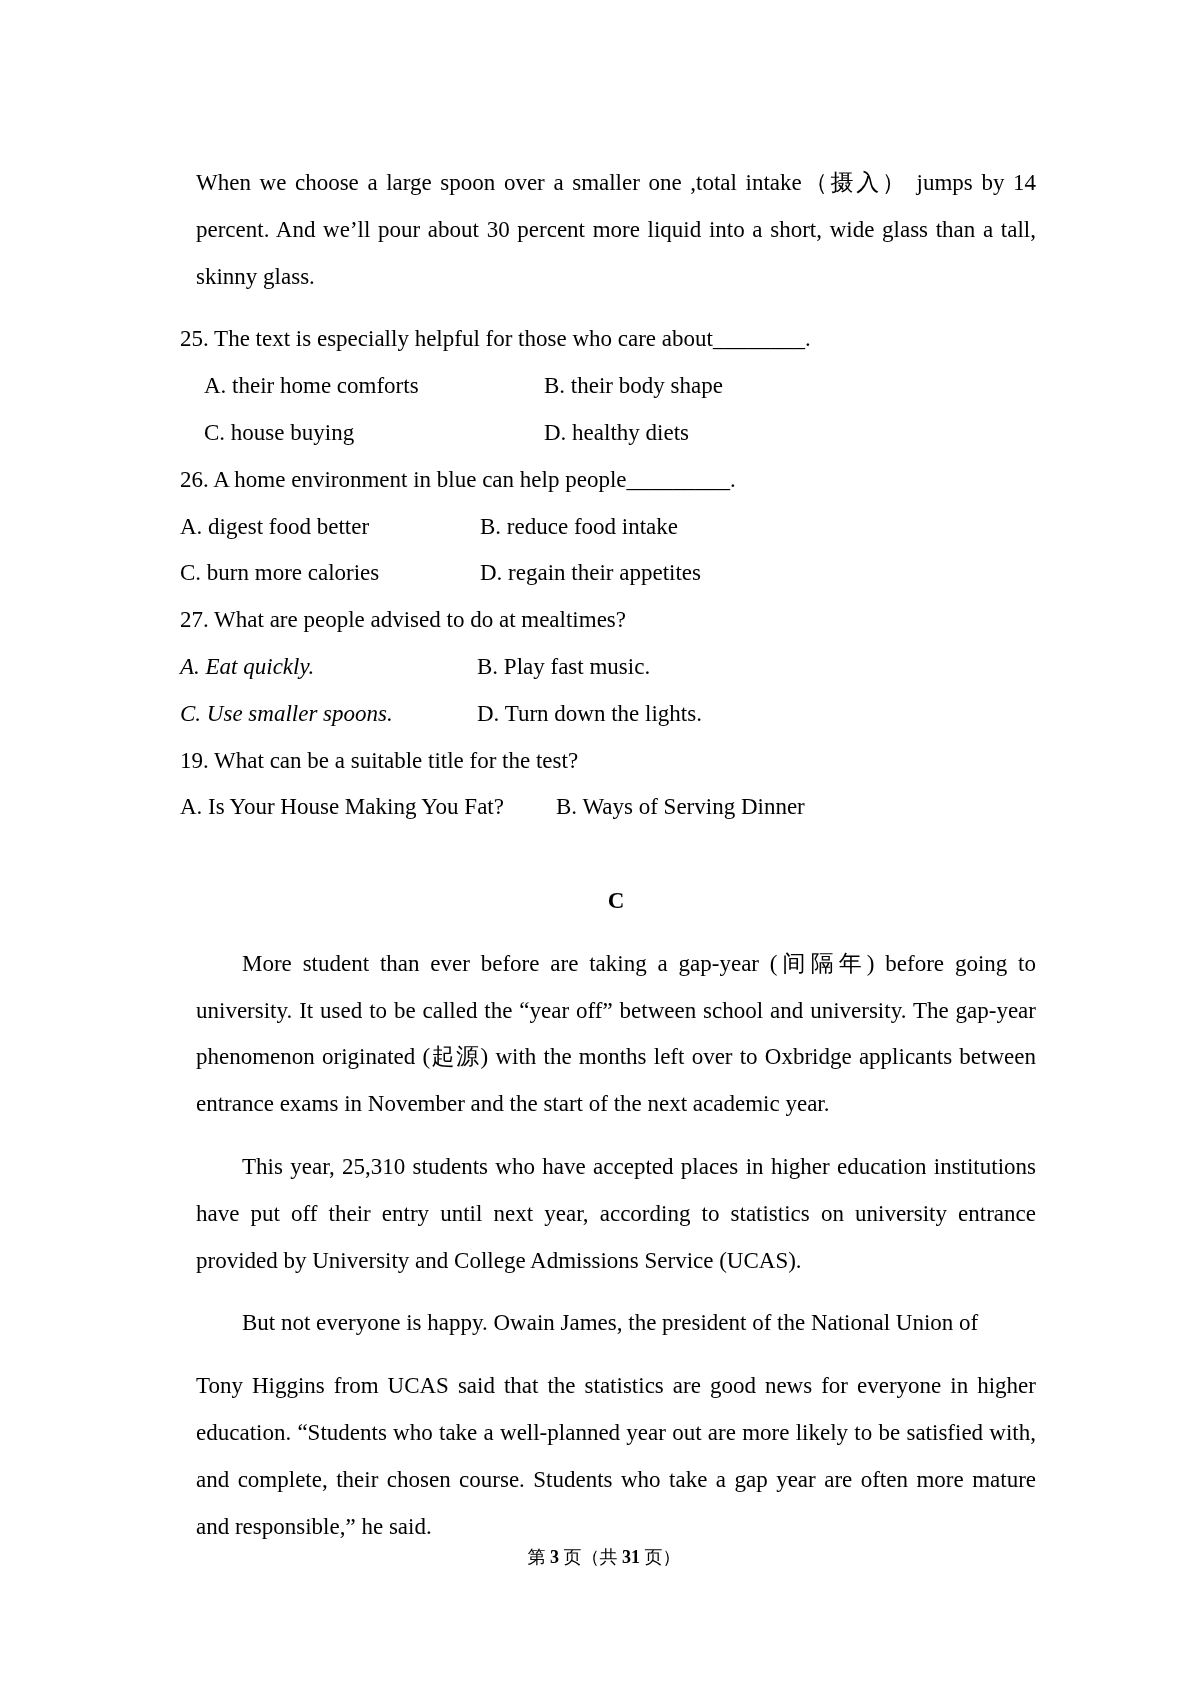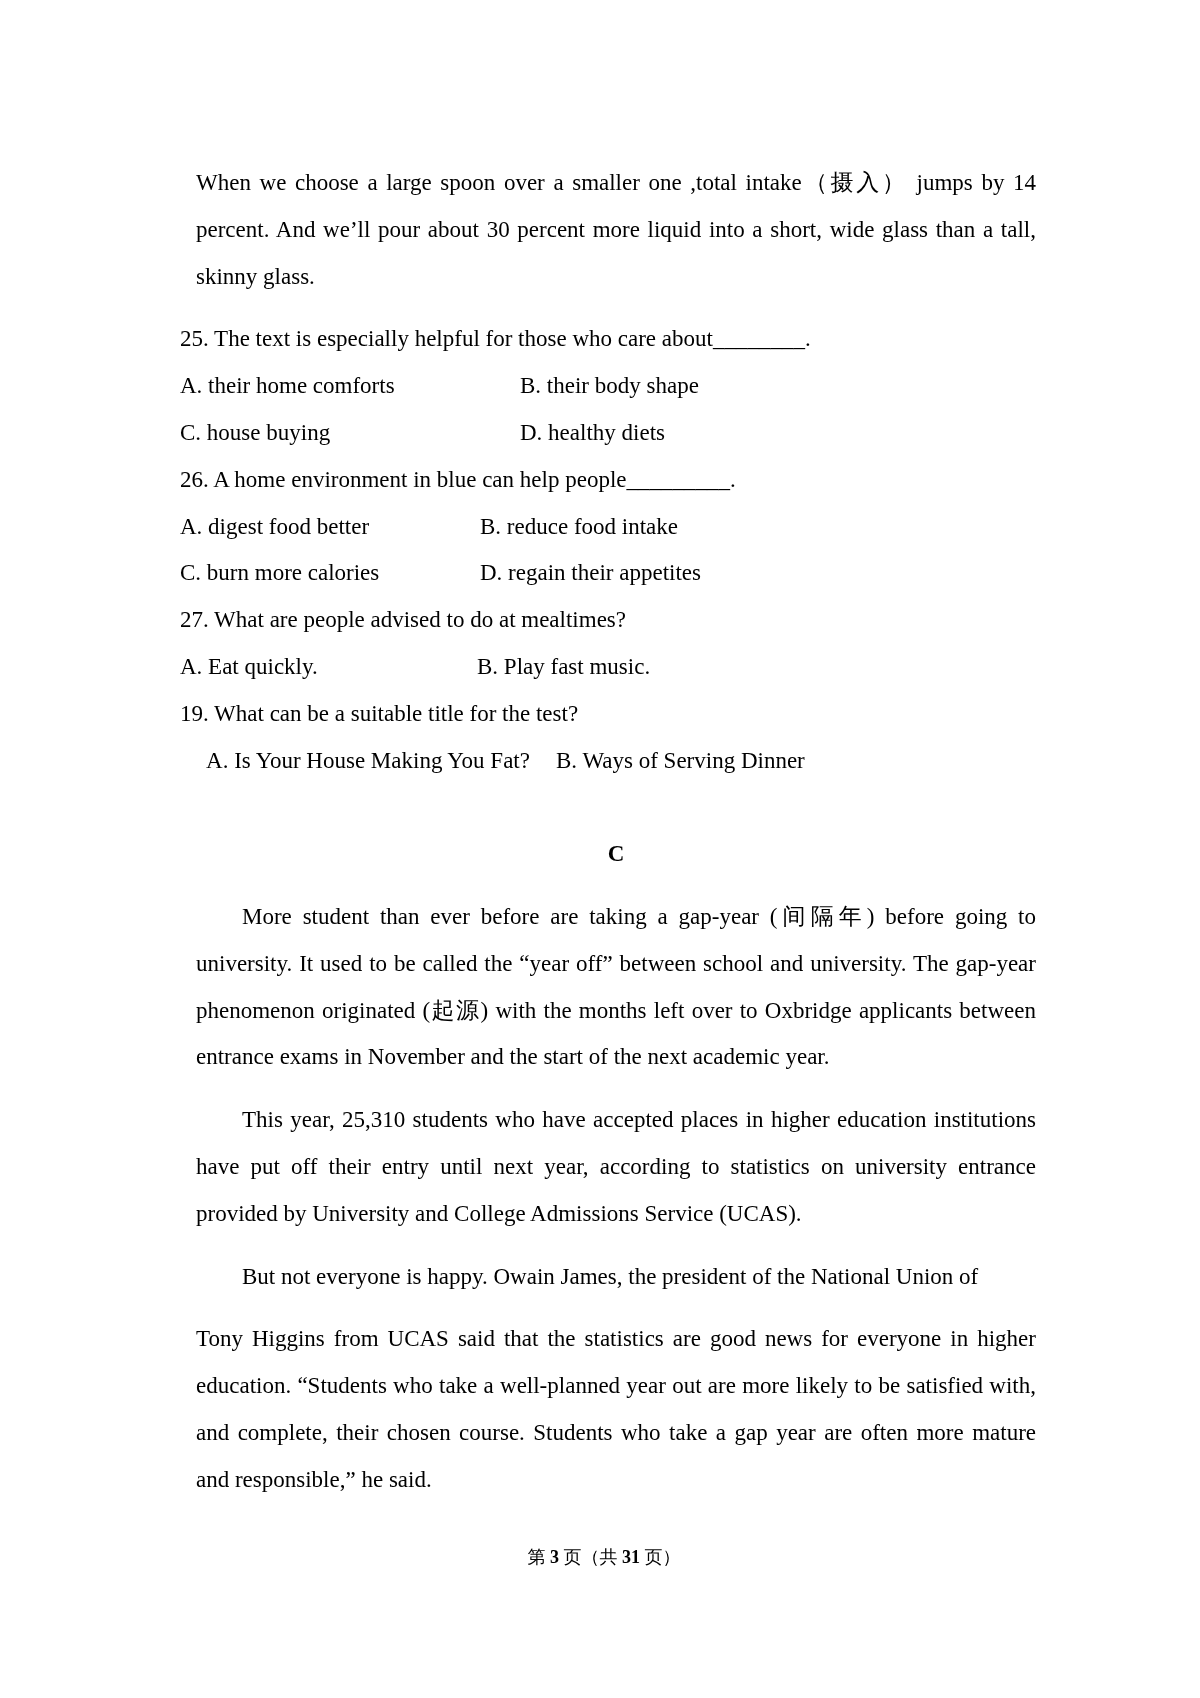--- a/index.html
+++ b/index.html
@@ -19,24 +19,24 @@
     top: 144px;
     width: 872px;
     line-height: 46.8px;
   }
   .para { margin: 16px; text-align: justify; }
   .ind { text-indent: 46px; }
   .line { white-space: nowrap; }
   .blank { height: 46.8px; }
   .section-heading { text-align: center; font-weight: bold; }
   .c0 { display: inline-block; }
-  .w25 { width: 340px; }
+  .w25 { width: 340px; margin-left: 24px; }
   .w26 { width: 300px; }
-  .w27 { width: 297px; }
-  .w28 { width: 376px; text-align: center; }
+  .w27 { width: 297px; font-style: italic; }
+  .w28 { width: 376px; }
   .footer {
     position: absolute;
     left: 168px;
     top: 1543px;
     width: 872px;
     text-align: center;
     font-size: 18px;
     line-height: 28px;
   }
   .footer b { font-weight: bold; }
@@ -67,20 +67,23 @@
       <div class="line">
         <span class="c0 w26">C. burn more calories</span><span>D. regain their appetites</span>
       </div>
     </div>
 
     <div>
       <div class="line">27. What are people advised to do at mealtimes?</div>
       <div class="line">
         <span class="c0 w27">A. Eat quickly.</span><span>B. Play fast music.</span>
       </div>
+      <div class="line">
+        <span class="c0 w27">C. Use smaller spoons.</span><span>D. Turn down the lights.</span>
+      </div>
     </div>
 
     <div>
       <div class="line">19. What can be a suitable title for the test?</div>
       <div class="line">
         <span class="c0 w28">A. Is Your House Making You Fat?</span><span>B. Ways of Serving Dinner</span>
       </div>
     </div>
 
     <div class="blank"></div>

